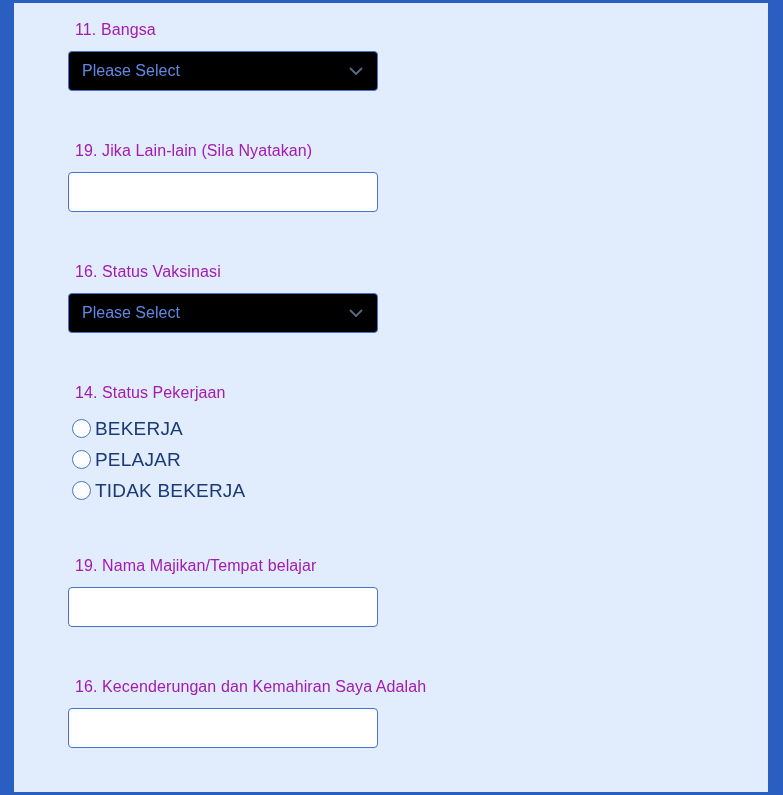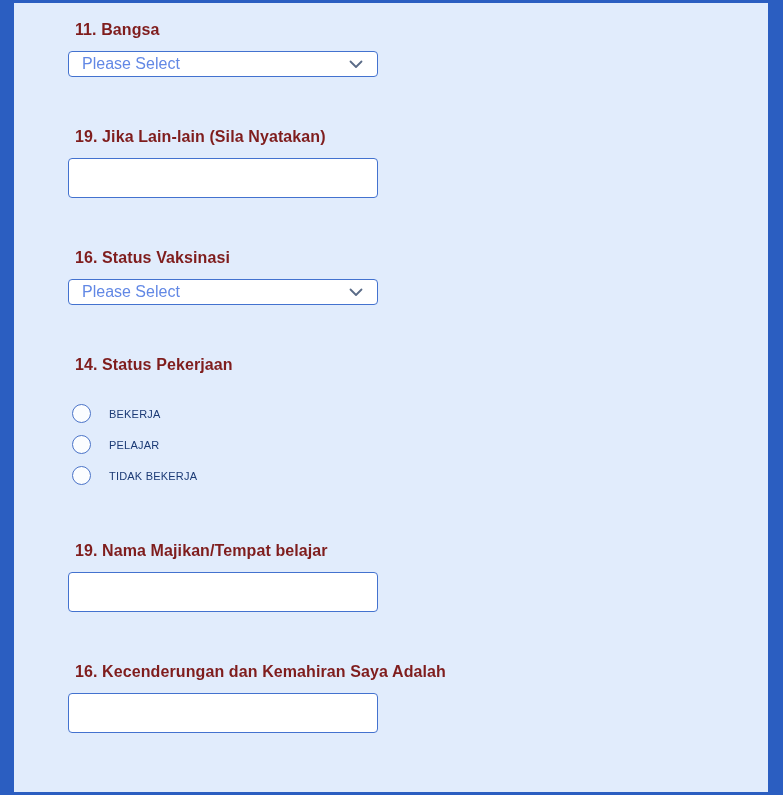--- a/index.html
+++ b/index.html
@@ -14,30 +14,30 @@
     left: 14px;
     right: 15px;
     top: 3px;
     bottom: 3px;
     background: #e1ecfc;
     padding: 16px 0 0 54px;
   }
   .question + .question { margin-top: 49px; }
   .q-label {
     font-size: 16px;
-    font-weight: 700;
-    color: #7f1d1d;
+    font-weight: 400;
+    color: #a21caf;
     line-height: 21px;
     margin: 0 0 11px 7px;
     letter-spacing: 0.1px;
   }
   .select-box {
     width: 310px;
-    height: 26px;
-    background: #ffffff;
+    height: 40px;
+    background: #000000;
     border: 1px solid #4372cf;
     border-radius: 4px;
     display: flex;
     align-items: center;
     justify-content: space-between;
     padding: 0 14px 0 13px;
     cursor: pointer;
   }
   .select-value {
     font-size: 16px;
@@ -54,40 +54,40 @@
     background: #ffffff;
     border: 1px solid #4372cf;
     border-radius: 4px;
     padding: 0 12px;
     font-size: 15px;
     color: #2c3345;
     font-family: "Liberation Sans", sans-serif;
     outline: none;
     display: block;
   }
-  .question-radio .q-label { margin-bottom: 23px; }
+  .question-radio .q-label { margin-bottom: 10px; }
   .radio-row {
     height: 31px;
     display: flex;
     align-items: center;
     margin-left: 4px;
     cursor: pointer;
   }
   .radio-circle {
     width: 19px;
     height: 19px;
     border-radius: 50%;
     border: 1.5px solid #4b74c8;
     background: #fbfdff;
     flex: 0 0 auto;
   }
   .radio-label {
-    font-size: 11px;
+    font-size: 19px;
     color: #1b3a75;
-    margin-left: 18px;
+    margin-left: 4px;
     letter-spacing: 0.2px;
   }
 </style>
 </head>
 <body>
 
 <div class="form-card">
 
   <div class="question">
     <div class="q-label">11. Bangsa</div>

